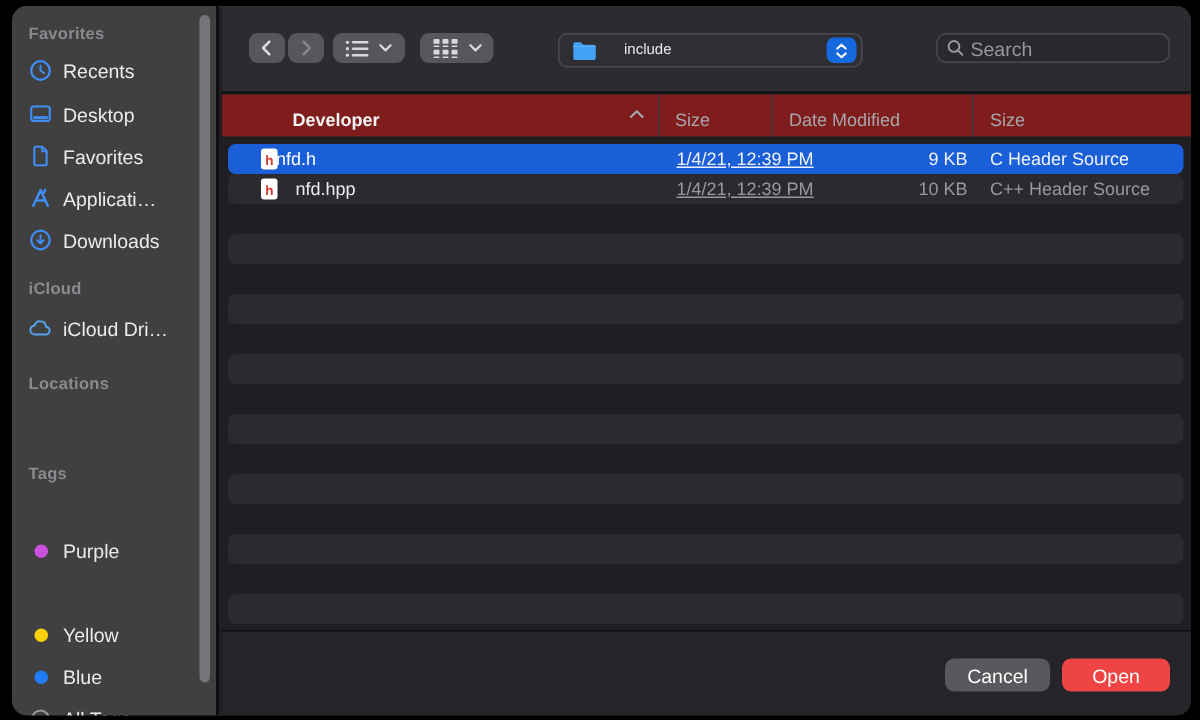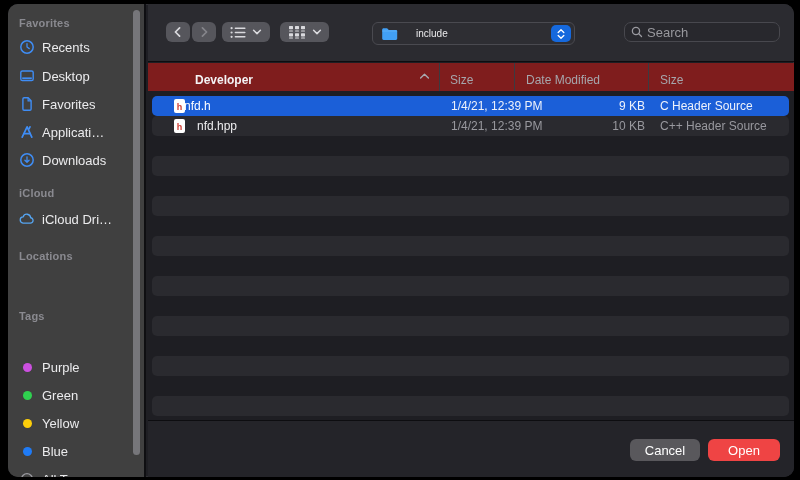--- a/index.html
+++ b/index.html
@@ -56,21 +56,21 @@
 
   .list { position:absolute; left:0; right:0; top:87px; height:329px; background:#1e1e23; }
   .row { position:absolute; left:4px; right:5px; height:20px; border-radius:5px;
          display:flex; align-items:center; font-size:12px; }
   .row.sel { background:#1b5fd8; color:#f2f5fc; }
   .row.stripe { background:#2a2a2f; }
   .row .cell { height:100%; display:flex; align-items:center; }
   .row .c-name { width:288px; position:relative; }
   .row .c-name .nm { margin-left:45px; color:#ededef; }
   .row.sel .c-name .nm { color:#fff;margin-left:32px; }
-  .row .c-date { width:134px; padding-left:11px; color:#98989e; }
+  .row .c-date { width:134px; padding-left:11px; color:#98989e;text-decoration:underline; }
   .row .c-size { width:75px; justify-content:flex-end; padding-right:4px; color:#98989e; }
   .row .c-kind { flex:1; padding-left:11px; color:#98989e; }
   .row.sel .c-date, .row.sel .c-size, .row.sel .c-kind { color:#eef2fb; }
   .doc-ico { position:absolute; left:22px; top:3px; width:11px; height:14px; background:#fff;
              border-radius:2px; display:flex; align-items:flex-end; justify-content:center; }
   .doc-ico span { font-size:9px; font-weight:700; color:#cf3a30; line-height:11px; }
   .estripe { position:absolute; left:4px; right:5px; height:20px; border-radius:5px; background:#2a2a2f; }
 
   .footerbar { position:absolute; left:0; right:0; top:416px; bottom:0;
                background:#242429; border-top:1px solid #0d0d10; }
@@ -156,26 +156,20 @@
     <div class="sb-label" style="top:246px">Locations</div>
 
 
     <div class="sb-label" style="top:306px">Tags</div>
 
     <div class="sb-item" style="top:351px">
       <span class="ic">
           <span class="tag-dot" style="background: rgb(204, 80, 224);"></span>
         </span>
       <span class="lbl">Purple</span>
-    </div>
-    <div class="sb-item" style="top:379px">
-      <span class="ic">
-          <span class="tag-dot" style="background: rgb(47, 209, 79);"></span>
-        </span>
-      <span class="lbl">Green</span>
     </div>
     <div class="sb-item" style="top:407px">
       <span class="ic">
           <span class="tag-dot" style="background: rgb(253, 206, 10);"></span>
         </span>
       <span class="lbl">Yellow</span>
     </div>
     <div class="sb-item" style="top:435px">
       <span class="ic">
           <span class="tag-dot" style="background: rgb(31, 123, 246);"></span>

